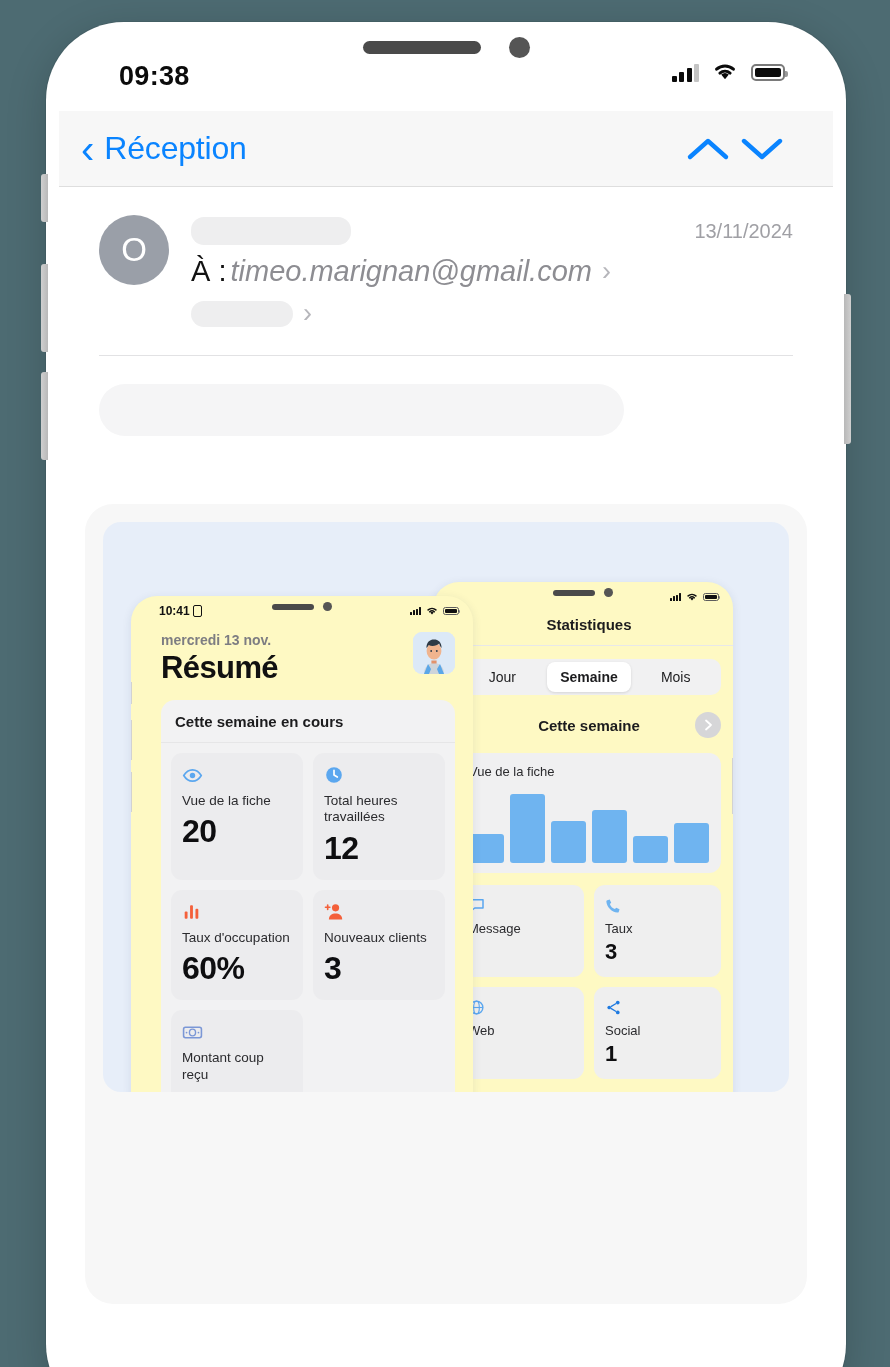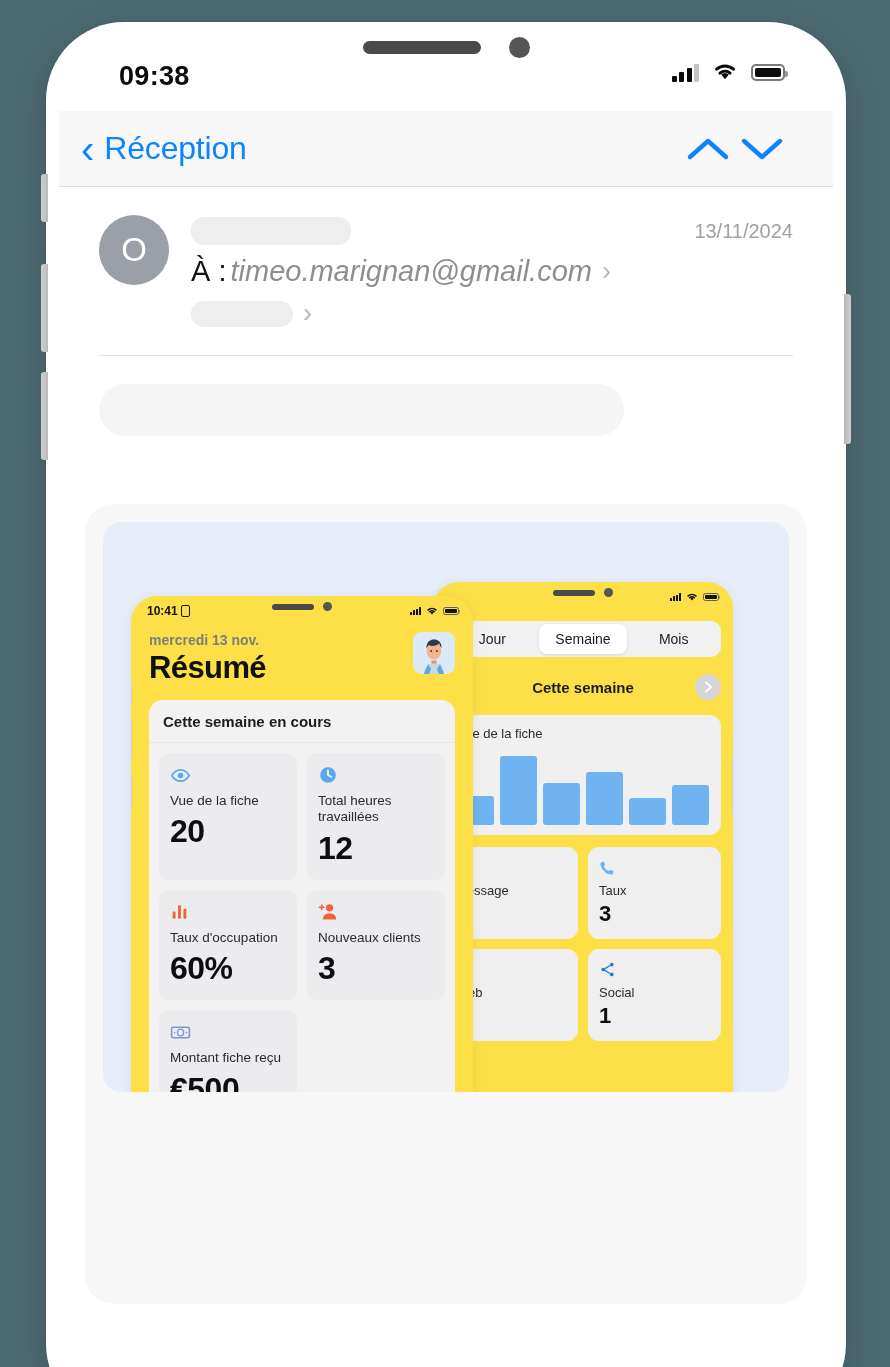--- a/index.html
+++ b/index.html
@@ -157,24 +157,25 @@
     left: 18px; top: 18px; right: 18px;
     height: 570px;
     background: #e7eef9;
     border-radius: 18px;
     overflow: hidden;
   }
 
   
   .mini {
     position: absolute;
-    background: #fde047;
+    background: #fef9c3;
     border-radius: 26px;
     box-shadow: 0 2px 10px rgba(30,50,90,.10);
     overflow: hidden;
+    padding-left: 12px;
   }
   .mini-notch {
     position: absolute; left: 50%; top: 6px; transform: translateX(-50%);
     display:flex; align-items:center; gap: 9px; z-index: 4;
   }
   .mini-speaker { width: 42px; height: 6px; border-radius: 4px; background: #4a4a4a; }
   .mini-cam { width: 9px; height: 9px; border-radius: 50%; background: #555; }
   .mini-status {
     height: 26px; display:flex; align-items:center;
     padding: 4px 14px 0 16px; font-size: 12px; font-weight: bold; color:#111;
@@ -252,21 +253,21 @@
   #pr-seg {
     margin: 13px 12px 0 12px;
     background: #f1f1f2; border-radius: 10px;
     display: grid; grid-template-columns: 1fr 1fr 1fr;
     padding: 3px; gap: 2px;
   }
   .seg {
     text-align:center; font-size: 14px; color:#1c1c1e;
     padding: 7px 0; border-radius: 8px; cursor:pointer;
   }
-  .seg.active { background:#ffffff; box-shadow: 0 1px 3px rgba(0,0,0,.12); font-weight:400;}
+  .seg.active { background:#ffffff; box-shadow: 0 1px 3px rgba(0,0,0,.12); font-weight:700;}
   #pr-weekrow {
     display:flex; align-items:center; justify-content:center;
     position:relative; margin: 16px 12px 0 12px; height: 28px;
   }
   #pr-weeklabel { font-size: 15px; font-weight:600; color:#1c1c1e; }
   #pr-next {
     position:absolute; right: 0; width: 26px; height: 26px; border-radius:50%;
     background:#d6d6d8; color:#fff; display:flex; align-items:center; justify-content:center;
     font-size:14px; cursor:pointer;
   }
@@ -407,20 +408,21 @@
                       <path d="M4.6 8.2 a12.6 12.6 0 0 1 16.8 0" stroke="#111" stroke-width="3.3" fill="none" stroke-linecap="round"></path>
                       <path d="M7.9 12.1 a8.1 8.1 0 0 1 10.2 0" stroke="#111" stroke-width="3.2" fill="none" stroke-linecap="round"></path>
                     </svg>
                 </span>
                 <span class="m-batt">
                     <span></span>
                   </span>
               </span>
             </div>
 
+            <div id="pr-title">Statistiques</div>
 
             <div id="pr-seg">
               <div class="seg">Jour</div>
               <div class="seg active">Semaine</div>
               <div class="seg">Mois</div>
             </div>
 
             <div id="pr-weekrow">
               <span id="pr-weeklabel">Cette semaine</span>
               <span id="pr-next">
@@ -599,21 +601,21 @@
 
                   <div class="stat">
                     <div class="s-icon">
                       <svg width="21" height="21" viewBox="0 0 24 24">
                           <rect x="1.8" y="6" width="20.4" height="12" rx="2.2" fill="none" stroke="#7b97d6" stroke-width="1.8"></rect>
                           <ellipse cx="12" cy="12" rx="3.5" ry="3.9" fill="none" stroke="#7b97d6" stroke-width="1.6"></ellipse>
                           <circle cx="5.2" cy="12" r="1" fill="#7b97d6"></circle>
                           <circle cx="18.8" cy="12" r="1" fill="#7b97d6"></circle>
                         </svg>
                     </div>
-                    <div class="s-label">Montant fiche reçu</div>
+                    <div class="s-label">Montant coup reçu</div>
                     <div class="s-value">€500</div>
                   </div>
 
                 </div>
               </div>
             </div>
           </div>
 
         </div>
 

